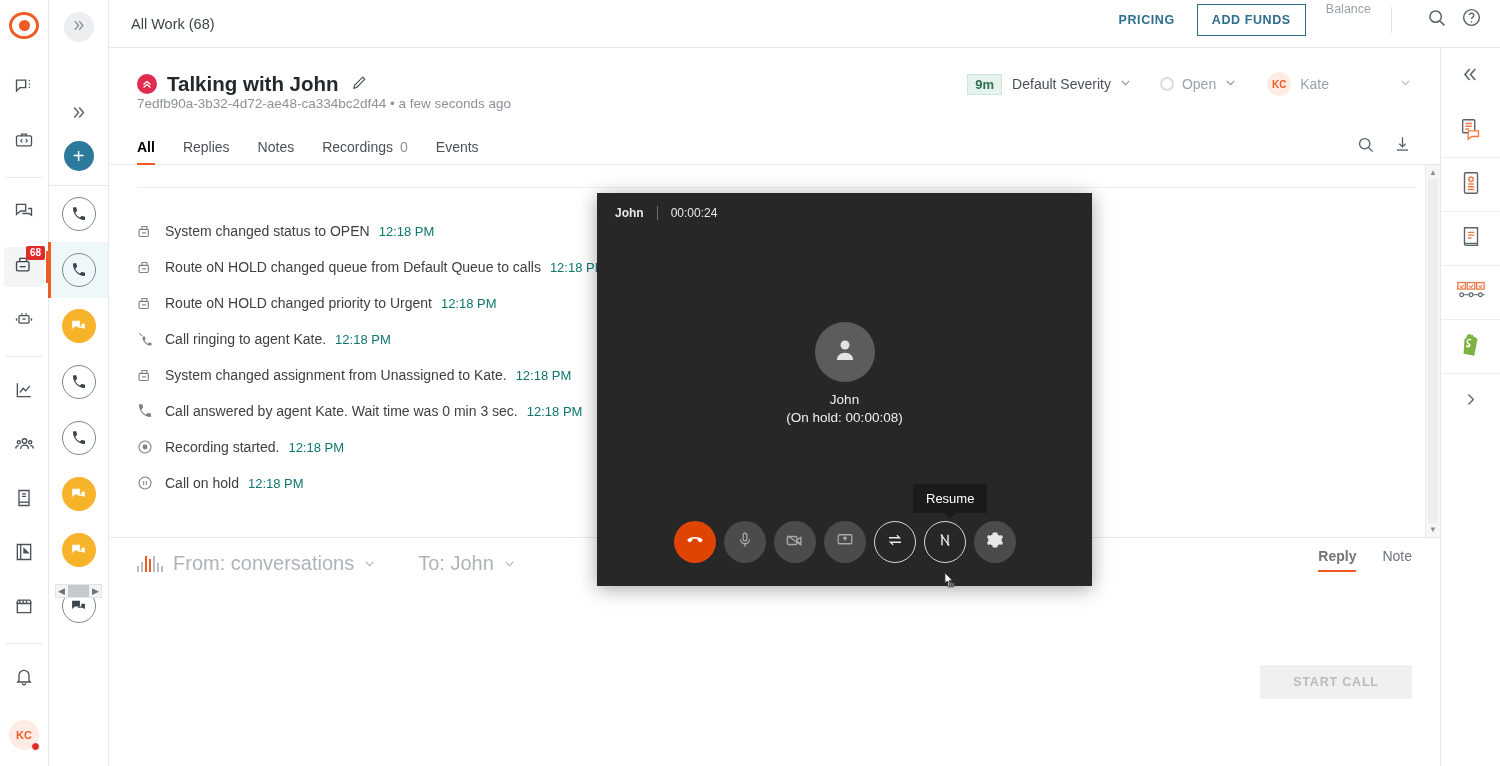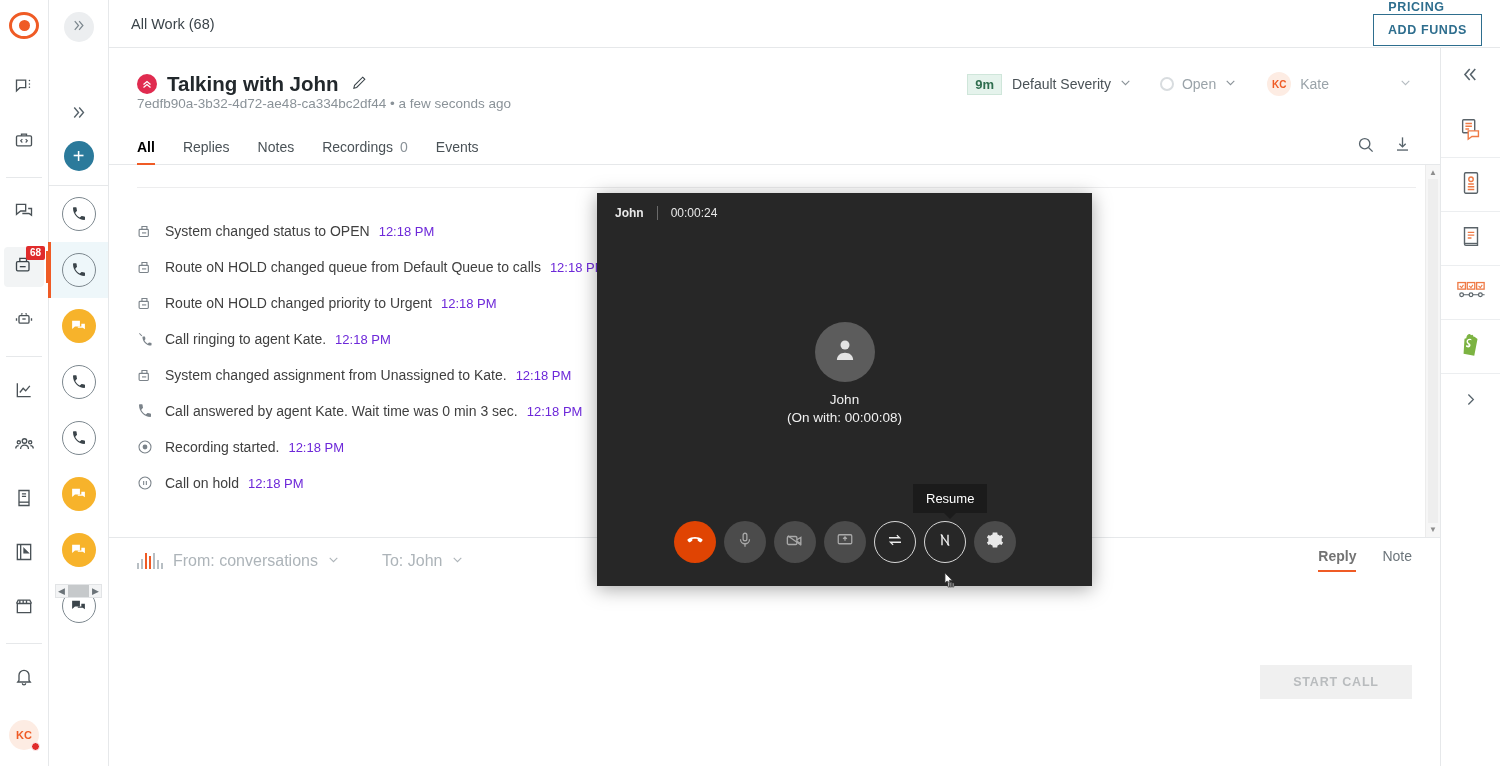--- a/index.html
+++ b/index.html
@@ -97,21 +97,21 @@
   .tab-top {
     padding: 0 22px; display: flex; align-items: center; font-size: 14.5px;
     color: #3b444a; cursor: pointer; position: relative; height: 100%;
   }
   .tab-top.active { background: #f7f8f8; }
   .tab-top.active:after {
     content:''; position:absolute; left:0; right:0; bottom:-1px; height:2px; background:#ef5b25;
   }
   .top-right {
     margin-left: auto; display: flex; align-items: center; height: 100%;
-    padding-right: 18px; padding-bottom: 8px; flex-direction: column;
+    padding-right: 18px; padding-bottom: 8px;
   }
   .pricing {
     color: #2e6e8e; font-size: 12.5px; letter-spacing: .6px; font-weight: 600; cursor: pointer;
     margin-right: 22px;
   }
   .addfunds {
     border: 1px solid #2e6e8e; color: #2e6e8e; font-size: 12.5px; letter-spacing: .6px;
     font-weight: 600; padding: 8px 14px; background: #fff; cursor: pointer;
   }
   .balance { margin-left: 20px; font-size: 12.5px; color: #9aa3a9; align-self: flex-start; padding-top: 2px;}
@@ -165,39 +165,39 @@
   .ctab .cnt { margin-left: 7px; color: #8a9298; font-weight: 400; }
   .ctabs-right { margin-left: auto; display: flex; align-items: center; gap: 18px; }
 
   
   .events-wrap { position: relative; height: 372px; background: #fff; }
   .events { padding: 48px 28px 0 28px; }
   .events-divider { position: absolute; left: 28px; right: 24px; top: 22px; height: 1px; background: #ededee; }
   .ev { display: flex; align-items: center; height: 36px; }
   .ev-ic { width: 28px; color: #7b838a; display: flex; align-items: center; flex: 0 0 auto; }
   .ev-tx { font-size: 14px; color: #404040; }
-  .ev-tm { font-size: 13px; color: #6d28d9; margin-left: 9px; }
+  .ev-tm { font-size: 13px; color: #0f766e; margin-left: 9px; }
 
   
   .vscroll {
     position: absolute; right: 0; top: 0; width: 15px; height: 372px;
     background: #f6f6f6; border-left: 1px solid #ececec;
     display: flex; flex-direction: column; align-items: center; justify-content: space-between;
     padding: 3px 0; cursor: pointer;
   }
   .vscroll .tri { color: #8d8d8d; font-size: 8px; }
   .vscroll .thumb { position: absolute; top: 14px; bottom: 14px; left: 2px; right: 2px; background: #eeeeee; }
 
   
   .composer { border-top: 1px solid #e6e8ea; height: 180px; position: relative; }
   .comp-row { display: flex; align-items: center; padding: 14px 28px 0 28px; }
   .wave { display: flex; align-items: flex-end; height: 16px; gap: 2px; margin-right: 10px; }
   .wave i { width: 2px; background: #b8bfc4; display:block; }
   .wave i.o { background: #ef5b25; }
-  .from-to { display: flex; align-items: center; font-size: 16px; color: #adb4b9; cursor: pointer; }
+  .from-to { display: flex; align-items: center; font-size: 20px; color: #adb4b9; cursor: pointer; }
   .from-to .cv { margin-left: 9px; }
   .to-box { margin-left: 42px; }
   .reply-tabs {
     position: absolute; right: 28px; top: 10px; display: flex; align-items: center;
   }
   .rtab {
     font-size: 14px; color: #6c757b; margin-left: 26px; padding-bottom: 8px;
     position: relative; cursor: pointer;
   }
   .rtab.active { color: #737373; font-weight: 700; }
@@ -825,21 +825,21 @@
     <div class="cm-body">
       <div class="cm-av">
         <span>
           <svg width="30" height="30" viewBox="0 0 24 24" fill="#e3e3e3">
             <circle cx="12" cy="8" r="3.6"></circle>
               <path d="M5.5 20c0-3.6 2.9-5.8 6.5-5.8s6.5 2.2 6.5 5.8H5.5z"></path>
           </svg>
         </span>
       </div>
       <div class="cm-name">John</div>
-      <div class="cm-hold">(On with: 00:00:08)</div>
+      <div class="cm-hold">(On hold: 00:00:08)</div>
     </div>
 
     <div class="cm-ctrls">
       <div class="cbtn hang">
         <span>
           <svg width="20" height="20" viewBox="0 0 24 24" fill="#fff">
             <path d="M12 8.5c-3.3 0-6.4 1-8.7 2.6-.5.4-.6 1.1-.2 1.6l1.4 1.7c.4.4 1 .5 1.5.2l2.2-1.3c.4-.2.6-.6.6-1v-1.4c2.1-.6 4.3-.6 6.4 0v1.4c0 .4.2.8.6 1l2.2 1.3c.5.3 1.1.2 1.5-.2l1.4-1.7c.4-.5.3-1.2-.2-1.6C18.4 9.5 15.3 8.5 12 8.5z"></path>
           </svg>
         </span>
       </div>

